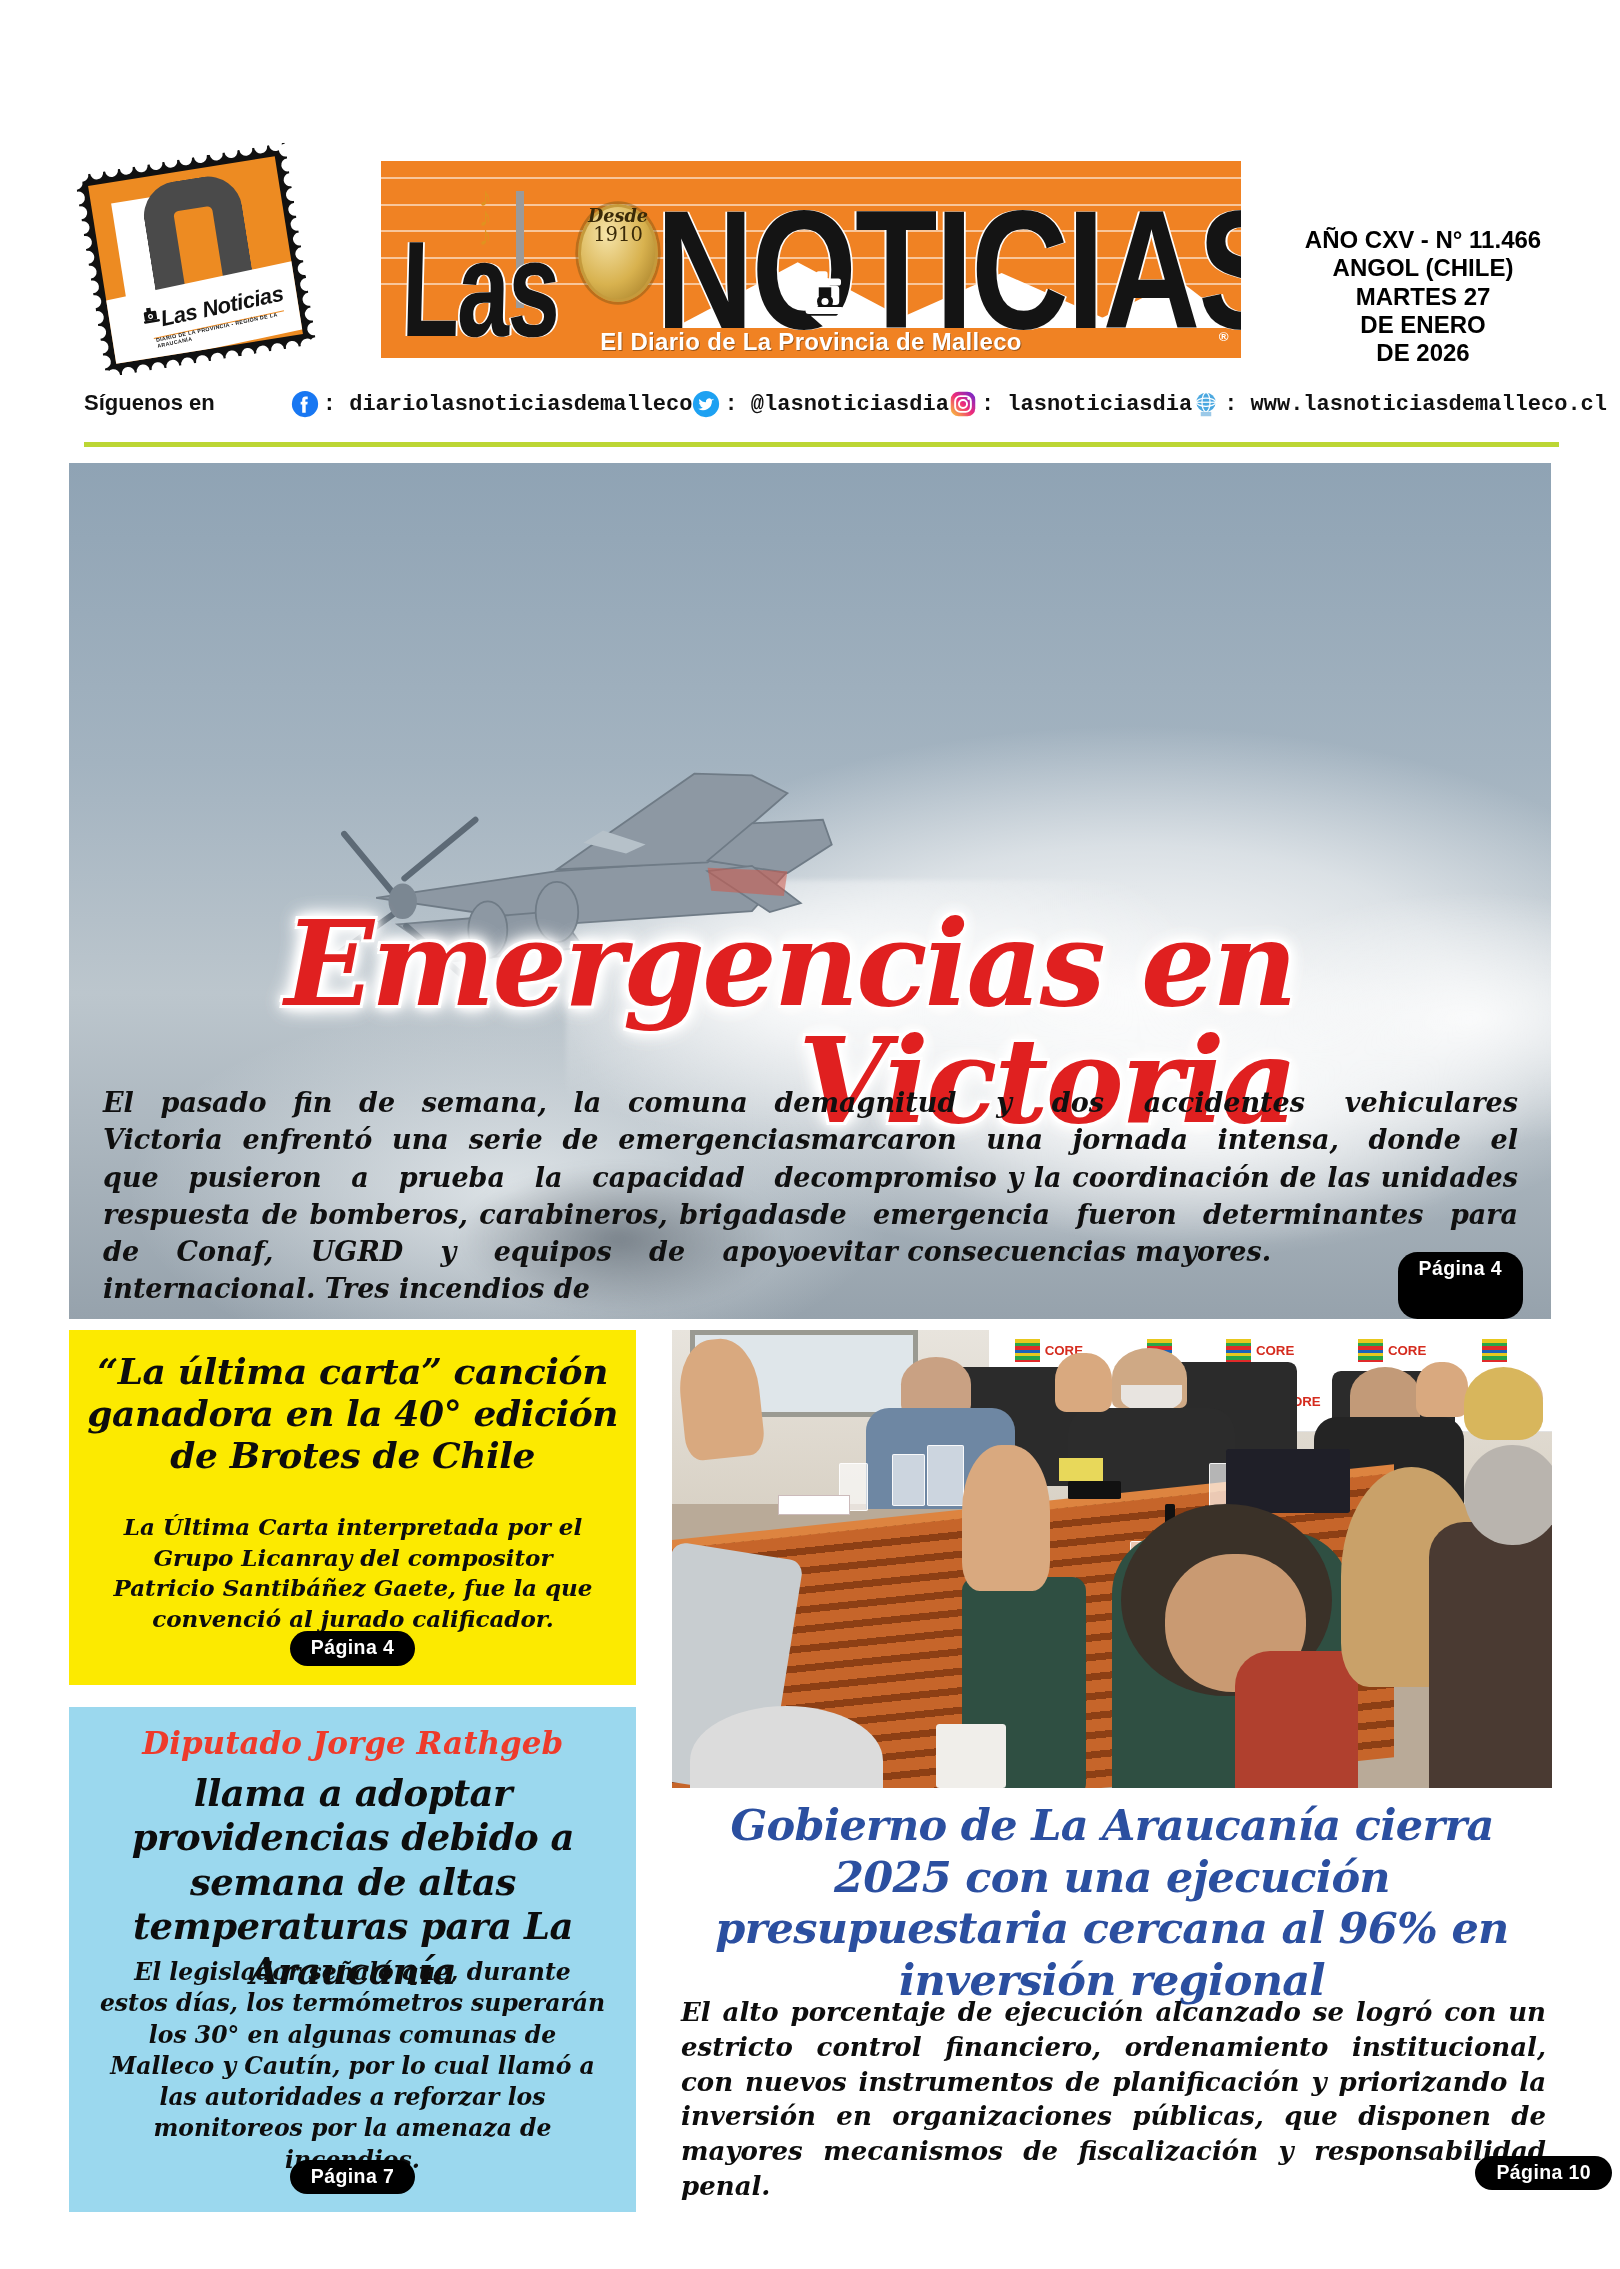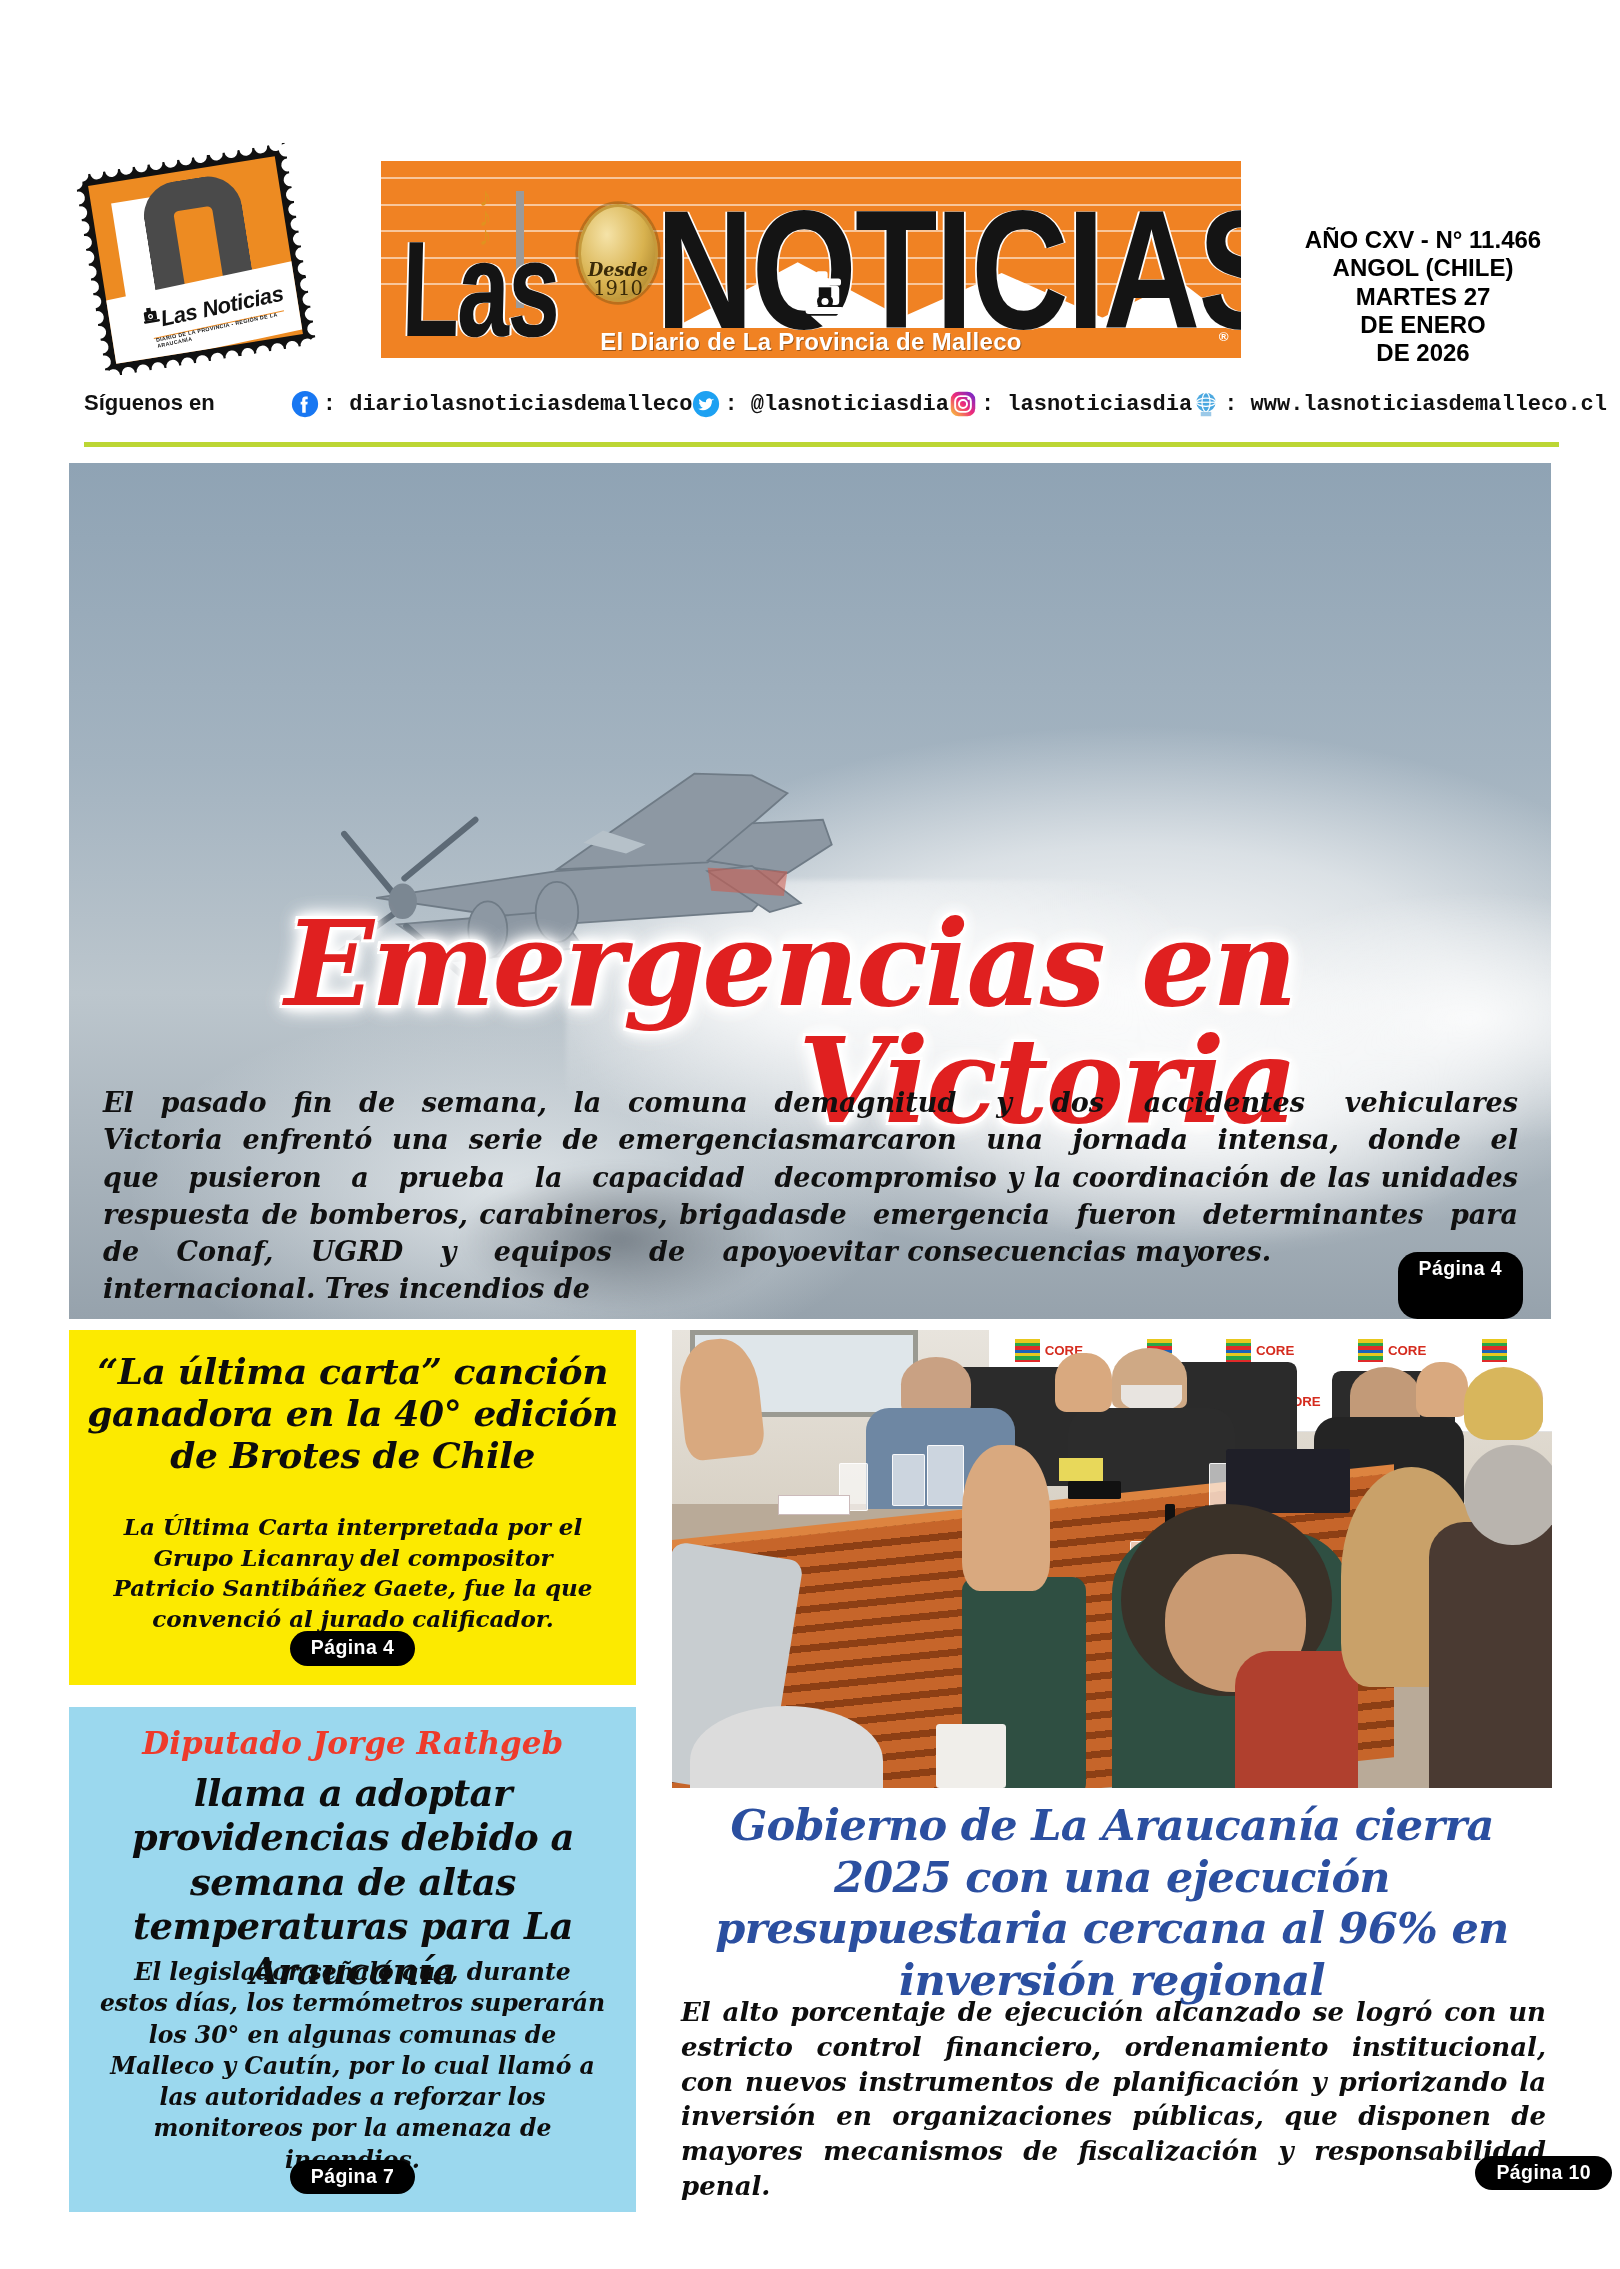--- a/index.html
+++ b/index.html
@@ -26,21 +26,21 @@
   .logobox{position:absolute;left:381px;top:161px;width:860px;height:197px;background:#F08223;overflow:hidden;}
   .logo-lines{position:absolute;left:0;top:0;width:100%;height:131px;}
   .logo-lines i{position:absolute;left:0;width:100%;height:1.8px;background:rgba(255,255,255,.55);}
   .mtn{position:absolute;bottom:30px;left:0;width:100%;height:71px;}
   .ln-word{position:absolute;font-family:"Liberation Sans",sans-serif;font-weight:bold;
      color:#141414;letter-spacing:-1.8px;}
   .ln-las{left:23px;top:50px;font-size:94px;transform:scaleY(1.45) skewX(-2deg);transform-origin:left top;text-shadow:1.8px 0 0 #fff,-1.8px 0 0 #fff;}
   .ln-not{left:275px;top:12.4px;font-size:135px;transform:scaleY(1.25);transform-origin:left top;text-shadow:1.8px 0 0 #fff,-1.8px 0 0 #fff;}
   .desde{position:absolute;left:197px;top:43px;width:74px;height:92px;border-radius:50%;
      background:radial-gradient(ellipse at 35% 30%,#f5e3a8 0%,#d8b24f 55%,#9c7420 100%);
-     border:3.5px solid #c59a3c;display:flex;flex-direction:column;align-items:center;justify-content:flex-end;
+     border:3.5px solid #c59a3c;display:flex;flex-direction:column;align-items:center;justify-content:flex-start;
      box-shadow:0 0 0 2.7px rgba(120,86,20,.45);}
   .desde b{font-family:"DejaVu Serif",serif;font-style:italic;font-size:17.7px;color:#3a2a08;line-height:1;}
   .desde span{font-family:"DejaVu Serif",serif;font-size:19.5px;color:#3a2a08;line-height:1.05;}
   .notes{position:absolute;left:98px;top:26.6px;color:#E0921F;font-size:26.6px;line-height:.75;}
   .notes span{display:block;}
   .gray-bar{position:absolute;left:135px;top:30px;width:8px;height:117px;background:#9a9a9a;}
   .loco2{position:absolute;left:412px;top:105px;width:64px;height:64px;}
   .subtitle{position:absolute;left:0;bottom:1.8px;width:100%;text-align:center;color:#fff;
      font-weight:bold;font-size:24px;letter-spacing:0.3px;font-family:"Liberation Sans",sans-serif;
      text-shadow:0.9px 0.9px 0 rgba(0,0,0,.35);}

